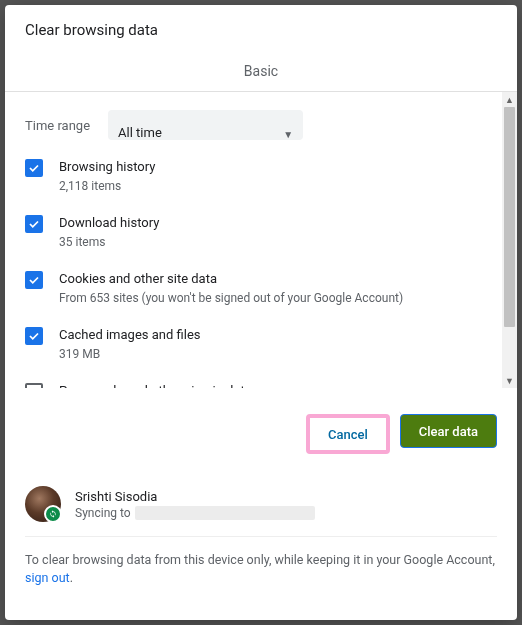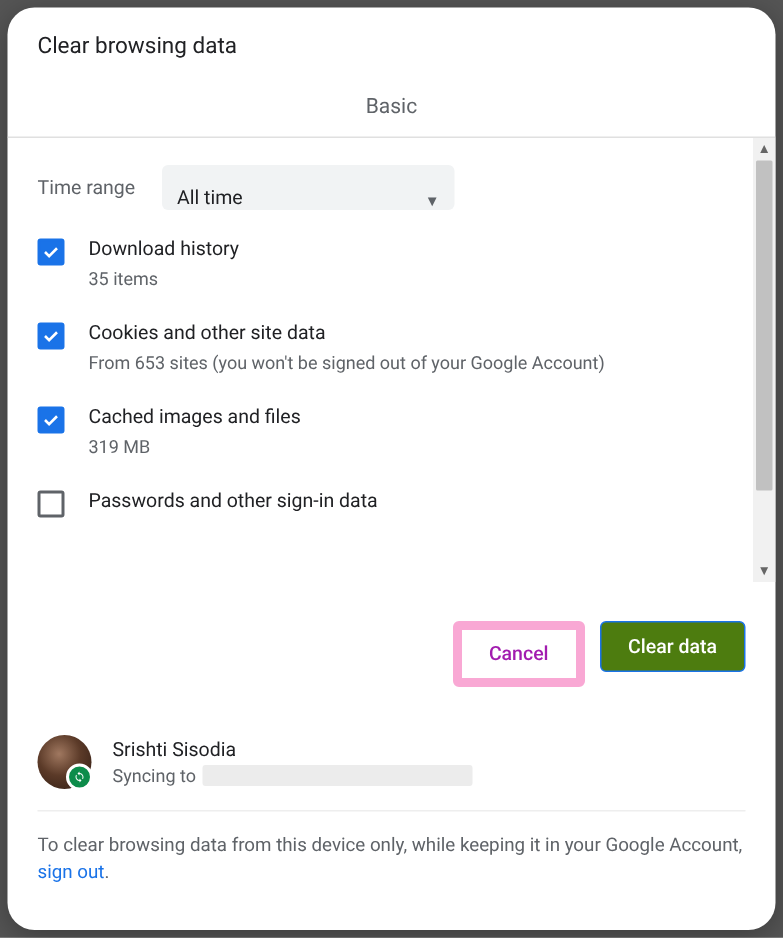--- a/index.html
+++ b/index.html
@@ -9,21 +9,21 @@
     height: 625px;
     background: #555;
     font-family: Roboto, Arial, sans-serif;
     font-size: 13px;
     color: #202124;
   }
   .dialog {
     position: absolute;
     top: 5px; left: 5px; right: 5px; bottom: 5px;
     background: #fff;
-    border-radius: 18px;
+    border-radius: 4px;
     box-shadow: 0 4px 20px rgba(0,0,0,.3);
     display: flex;
     flex-direction: column;
     overflow: hidden;
   }
   .dlg-title {
     padding: 16px 20px 14px 20px;
     font-size: 15px;
     color: #202124;
   }
@@ -134,23 +134,23 @@
   .btn {
     height: 32px;
     padding: 0 18px;
     border-radius: 4px;
     font-size: 13px;
     font-weight:500;
     display:flex; align-items:center;
     cursor:pointer;
   }
   .btn-cancel {
-    color:#a21caf;
+    color:#0369a1;
     background:#fff;
-    border:6px solid #f9a8d4;
+    border:4px solid #f9a8d4;
   }
   .btn-primary {
     background:#4d7c0f;
     color:#fff;
     border:1px solid #1a73e8;
   }
   .account {
     display:flex;
     align-items:center;
     margin: 0 20px;
@@ -208,20 +208,31 @@
 
       <div class="time-row">
         <span class="time-label">Time range</span>
         <div class="time-select">
           <span>All time</span>
           <span class="caret">▼</span>
         </div>
       </div>
 
       <div id="items">
+          <div class="item">
+            <div class="chk checked">
+              <svg width="12" height="12" viewBox="0 0 24 24" fill="none" stroke="#fff" stroke-width="3.5">
+                <polyline points="4,12 9.5,17.5 20,7"></polyline>
+              </svg>
+            </div>
+            <div class="item-text">
+              <div class="item-title">Browsing history</div>
+              <div class="item-sub">2,118 items</div>
+            </div>
+          </div>
           <div class="item">
             <div class="chk checked">
               <svg width="12" height="12" viewBox="0 0 24 24" fill="none" stroke="#fff" stroke-width="3.5">
                 <polyline points="4,12 9.5,17.5 20,7"></polyline>
               </svg>
             </div>
             <div class="item-text">
               <div class="item-title">Download history</div>
               <div class="item-sub">35 items</div>
             </div>

